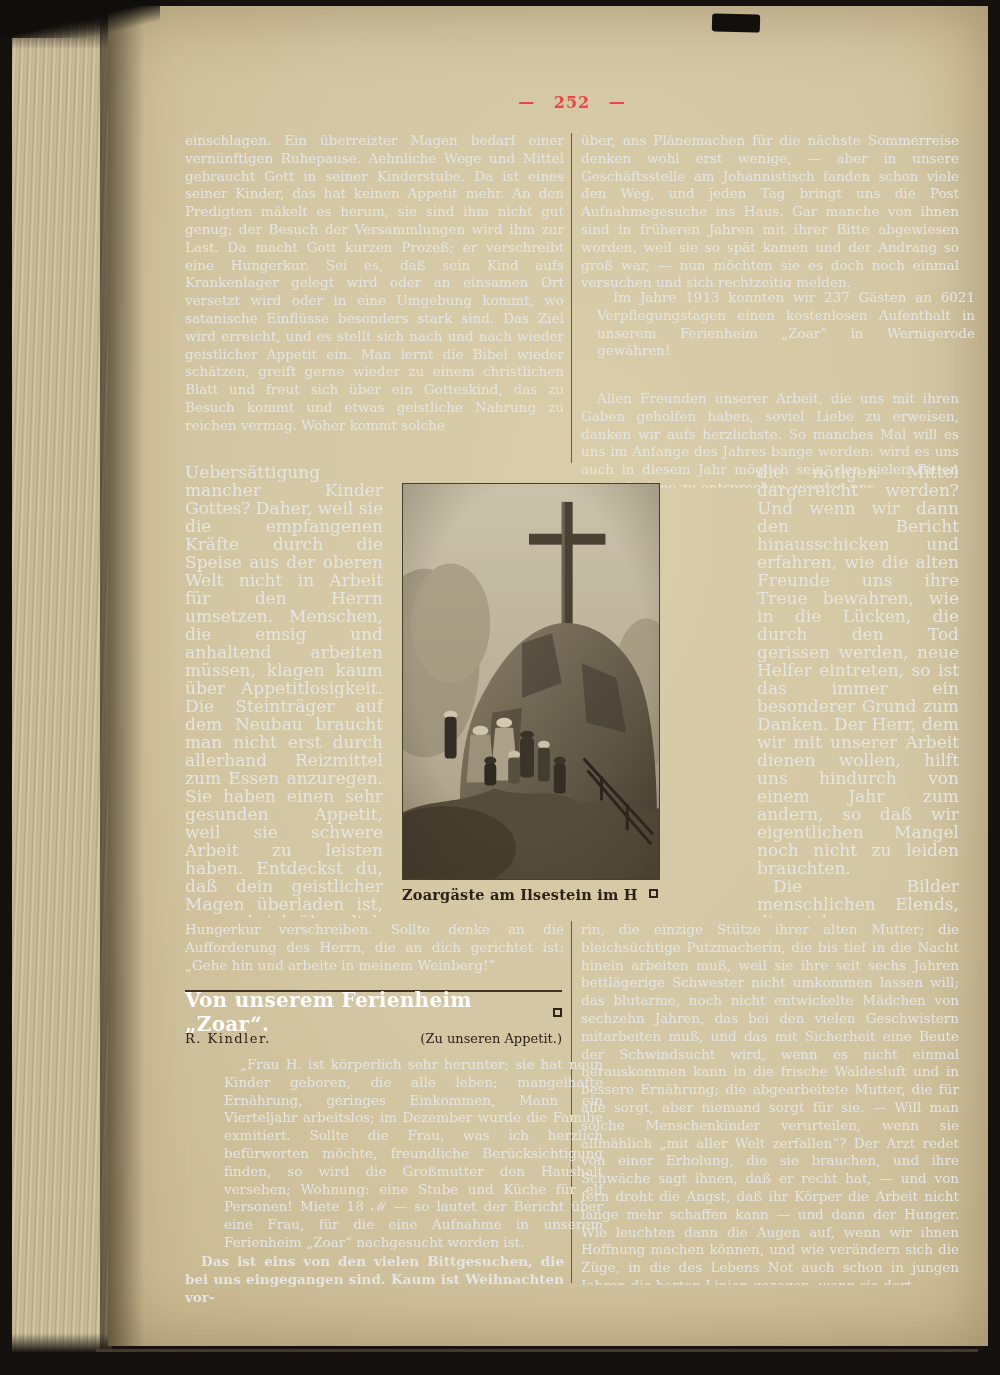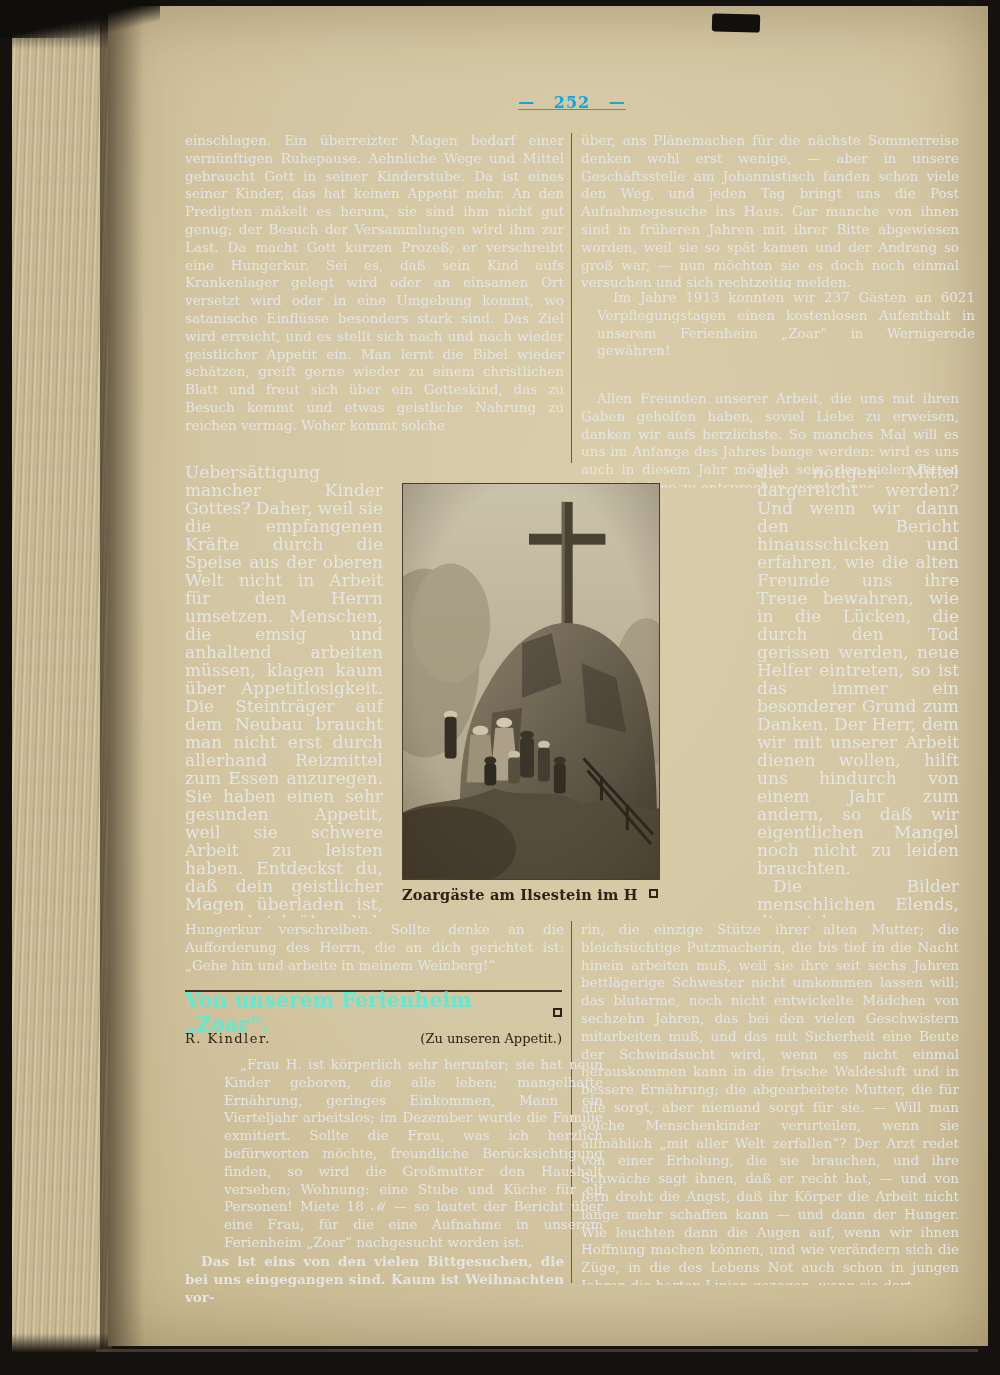--- a/index.html
+++ b/index.html
@@ -50,30 +50,30 @@
   .txt {
     position:absolute; overflow:hidden;
     color:#e5e5e5; text-align:justify;
     font-size:13.5px; line-height:17.8px;
   }
   .txt p { margin:0; }
   .ind { text-indent:16px; }
   .narrow { font-size:17px; line-height:18px; }
   .page-number {
     position:absolute; left:185px; top:93px; width:774px;
-    text-align:center; color:#0ea5e9;
-    font-size:16px; font-weight:bold; word-spacing:12px; letter-spacing:1px;text-decoration:underline;
+    text-align:center; color:#ef4444;
+    font-size:16px; font-weight:bold; word-spacing:12px; letter-spacing:1px;
   }
   .divider { position:absolute; width:1px; background:#6a5b45; }
   .section-rule { position:absolute; left:185px; top:990px; width:377px; height:2px; background:#3f3424; }
   .head-row {
     position:absolute; left:185px; top:997px; width:377px; height:30px;
     display:flex; align-items:center; justify-content:space-between;
   }
-  .head-title { font-size:20px; font-weight:bold; color:#5eead4; letter-spacing:.3px; }
+  .head-title { font-size:20px; font-weight:bold; color:#ffffff; letter-spacing:.3px; }
   .ornament {
     width:9px; height:9px; border:2px solid #2d2217; background:transparent;
     display:inline-block; flex:0 0 auto;
   }
   .byline-row {
     position:absolute; left:185px; top:1031px; width:377px; height:18px;
     display:flex; justify-content:space-between; align-items:baseline;
     color:#2d2217; font-size:13px;
   }
   .byline-author { font-weight:normal; letter-spacing:1.5px; }

